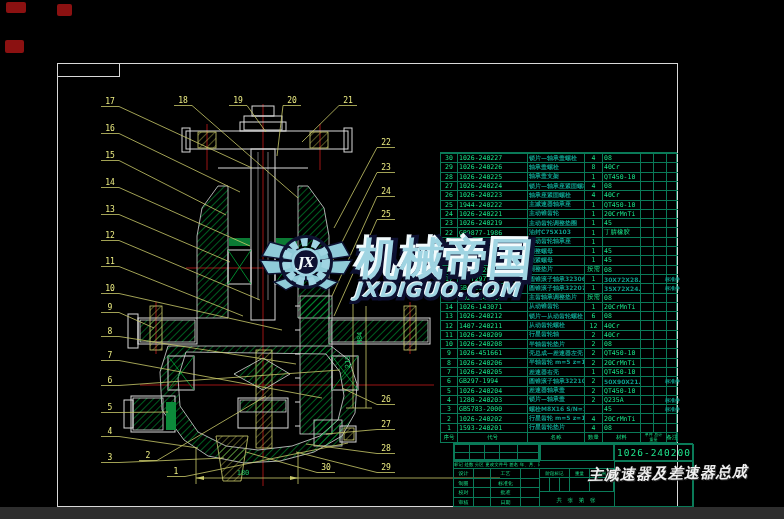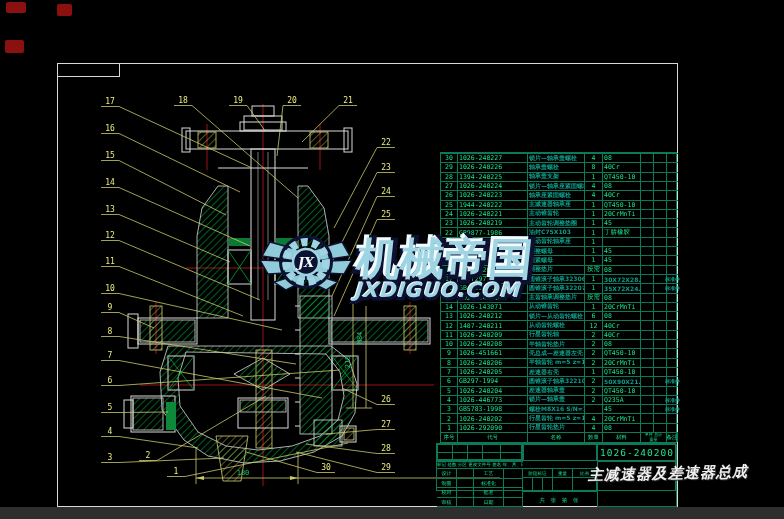--- a/index.html
+++ b/index.html
@@ -32,21 +32,21 @@
        padding:0 1px;box-sizing:border-box;}
   #bom .cell:nth-child(8n){border-right:none;}
   #bom .c-seq{justify-content:center;padding:0;}
   #bom .c-qty{justify-content:center;padding:0;}
   #bom .c-name{color:var(--teal);font:bold 6px "DejaVu Sans",sans-serif;}
   #bom .c-rem{overflow:visible;justify-content:center;font-size:5px;color:var(--teal);font-weight:bold;}
   #bom .hdr{justify-content:center;font:5.5px "DejaVu Sans",sans-serif;color:var(--txt);overflow:visible;}
   #bom .hdr-w{flex-direction:column;font-size:4px;line-height:4.5px;justify-content:center;}
 
   
-  #titleblock{position:absolute;left:436px;top:443px;width:240px;height:48px;z-index:2;
+  #titleblock{position:absolute;left:453px;top:443px;width:240px;height:64px;z-index:2;
        color:var(--txt);box-sizing:border-box;border:1px solid var(--g);text-decoration:underline;}
   .tb-abs{position:absolute;box-sizing:border-box;border:1px solid var(--g);}
   #tb-revgrid{left:0;top:0;width:86px;height:17px;display:grid;
        grid-template-columns:15px 15px 15px 18px 1fr;grid-template-rows:1fr 1fr;}
   #tb-revgrid div{border-right:1px solid var(--g);border-bottom:1px solid var(--g);}
   #tb-emptybox{left:86px;top:0;width:74px;height:17px;}
   #tb-dwgno{left:160px;top:0;width:80px;height:17px;display:flex;align-items:center;justify-content:center;
        font:9.5px "DejaVu Sans Mono",monospace;letter-spacing:1px;color:#1ee58d;}
   #tb-revnote{left:0;top:17px;width:86px;height:7px;font-size:4.5px;line-height:6px;
        white-space:nowrap;overflow:hidden;border:none;border-top:1px solid var(--g);}
@@ -299,21 +299,21 @@
       <div class="cell c-rem"></div>
       <div class="cell c-seq">29</div>
       <div class="cell c-code">1026-240226</div>
       <div class="cell c-name">轴承盖螺栓</div>
       <div class="cell c-qty">8</div>
       <div class="cell c-mat">40Cr</div>
       <div class="cell c-w"></div>
       <div class="cell c-w"></div>
       <div class="cell c-rem"></div>
       <div class="cell c-seq">28</div>
-      <div class="cell c-code">1394-240225</div>
+      <div class="cell c-code">1026-240225</div>
       <div class="cell c-name">轴承盖支架</div>
       <div class="cell c-qty">1</div>
       <div class="cell c-mat">QT450-10</div>
       <div class="cell c-w"></div>
       <div class="cell c-w"></div>
       <div class="cell c-rem"></div>
       <div class="cell c-seq">27</div>
       <div class="cell c-code">1026-240224</div>
       <div class="cell c-name">锁片—轴承座紧固螺栓</div>
       <div class="cell c-qty">4</div>
@@ -491,45 +491,45 @@
       <div class="cell c-rem">标准件</div>
       <div class="cell c-seq">5</div>
       <div class="cell c-code">1026-240204</div>
       <div class="cell c-name">差速器轴承盖</div>
       <div class="cell c-qty">2</div>
       <div class="cell c-mat">QT450-10</div>
       <div class="cell c-w"></div>
       <div class="cell c-w"></div>
       <div class="cell c-rem"></div>
       <div class="cell c-seq">4</div>
-      <div class="cell c-code">1026-446773</div>
+      <div class="cell c-code">1280-240203</div>
       <div class="cell c-name">锁片—轴承盖</div>
       <div class="cell c-qty">2</div>
       <div class="cell c-mat">Q235A</div>
       <div class="cell c-w"></div>
       <div class="cell c-w"></div>
       <div class="cell c-rem">标准件</div>
       <div class="cell c-seq">3</div>
-      <div class="cell c-code">GB5783-1998</div>
+      <div class="cell c-code">GB5783-2000</div>
       <div class="cell c-name">螺栓M8X16 S/N=13</div>
       <div class="cell c-qty"></div>
       <div class="cell c-mat">45</div>
       <div class="cell c-w"></div>
       <div class="cell c-w"></div>
       <div class="cell c-rem">标准件</div>
       <div class="cell c-seq">2</div>
       <div class="cell c-code">1026-240202</div>
       <div class="cell c-name">行星齿轮 m=5 z=10</div>
       <div class="cell c-qty">4</div>
       <div class="cell c-mat">20CrMnTi</div>
       <div class="cell c-w"></div>
       <div class="cell c-w"></div>
       <div class="cell c-rem"></div>
       <div class="cell c-seq">1</div>
-      <div class="cell c-code">1026-292090</div>
+      <div class="cell c-code">1593-240201</div>
       <div class="cell c-name">行星齿轮垫片</div>
       <div class="cell c-qty">4</div>
       <div class="cell c-mat">08</div>
       <div class="cell c-w"></div>
       <div class="cell c-w"></div>
       <div class="cell c-rem"></div>
       <div class="cell hdr">序号</div>
       <div class="cell hdr">代号</div>
       <div class="cell hdr">名称</div>
       <div class="cell hdr">数量</div>

